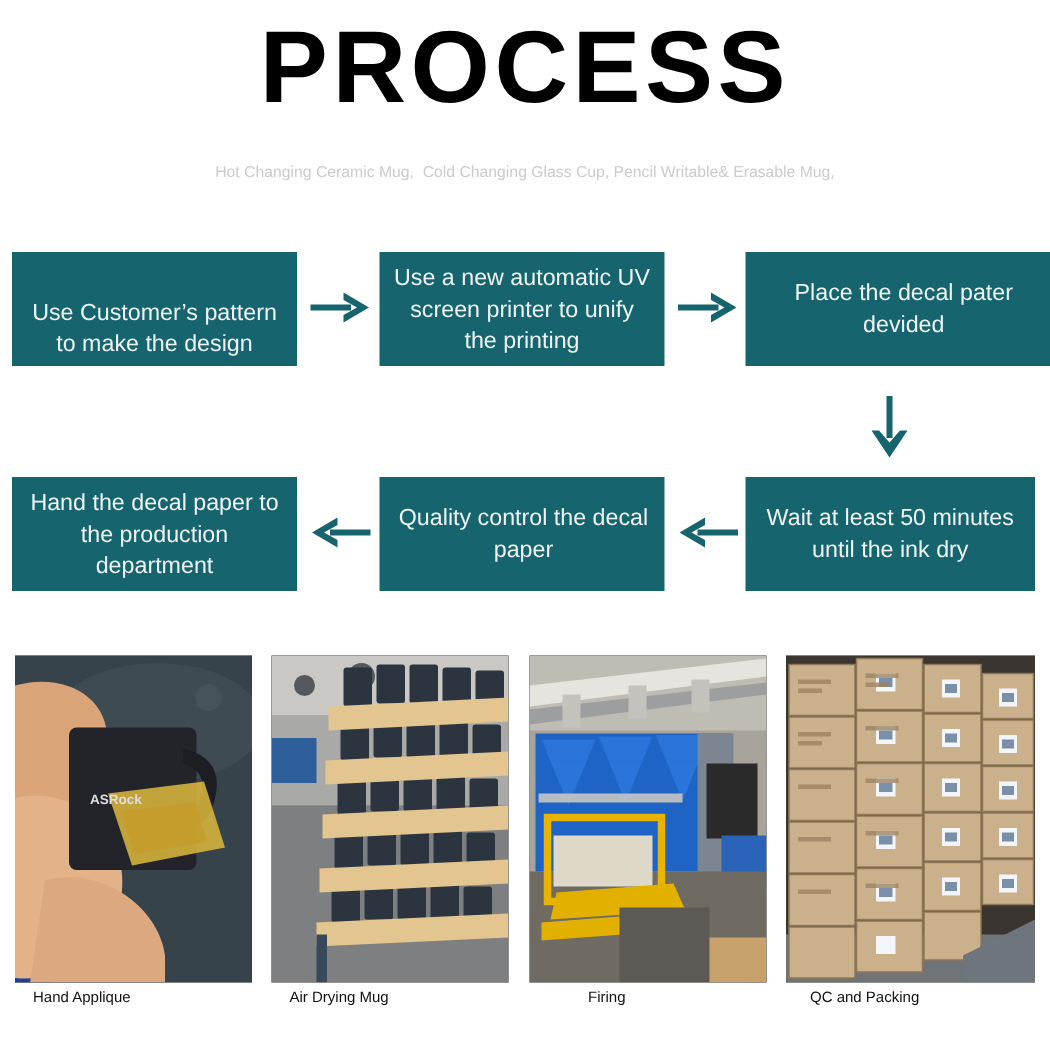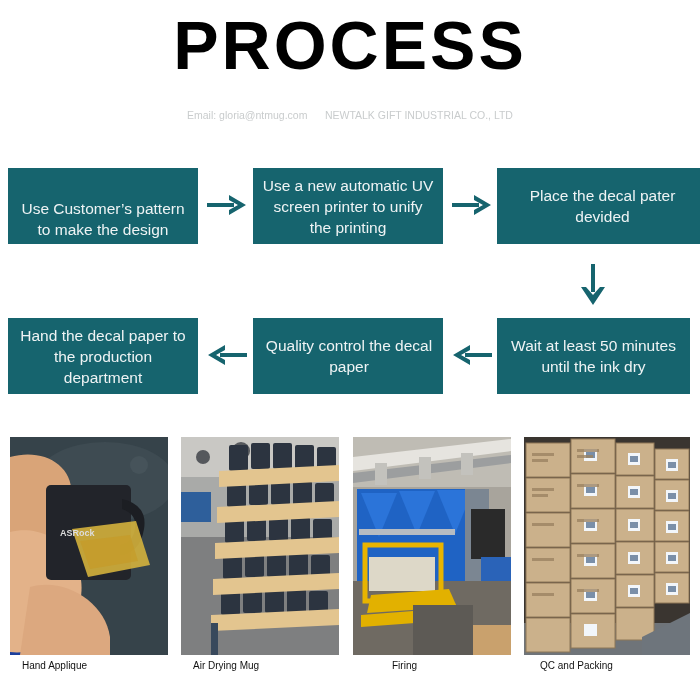--- a/index.html
+++ b/index.html
@@ -107,21 +107,21 @@
   #caption-2 { left: 193px; }
   #caption-3 { left: 392px; }
   #caption-4 { left: 540px; }
 </style>
 </head>
 <body>
 
 <div id="page-title">PROCESS</div>
 
 <div id="contact-block">
-  <span class="cline">Email: gloria@ntmug.com      NEWTALK GIFT INDUSTRIAL CO., LTD</span>
+  <span class="cline">Hot Changing Ceramic Mug,  Cold Changing Glass Cup, Pencil Writable&amp; Erasable Mug,</span>
 </div>
 
 <div class="flow-box" id="box-1">
   <span>Use Customer’s pattern to make the design</span>
 </div>
 
 <div class="arrow" id="arrow-1">
   <svg viewBox="0 0 44 30" xmlns="http://www.w3.org/2000/svg">
     <rect x="2" y="13" width="27" height="4" fill="#16646e"></rect>
     <polygon points="24,5 41,15 24,25 24,20 33,15 24,10" fill="#16646e"></polygon>

